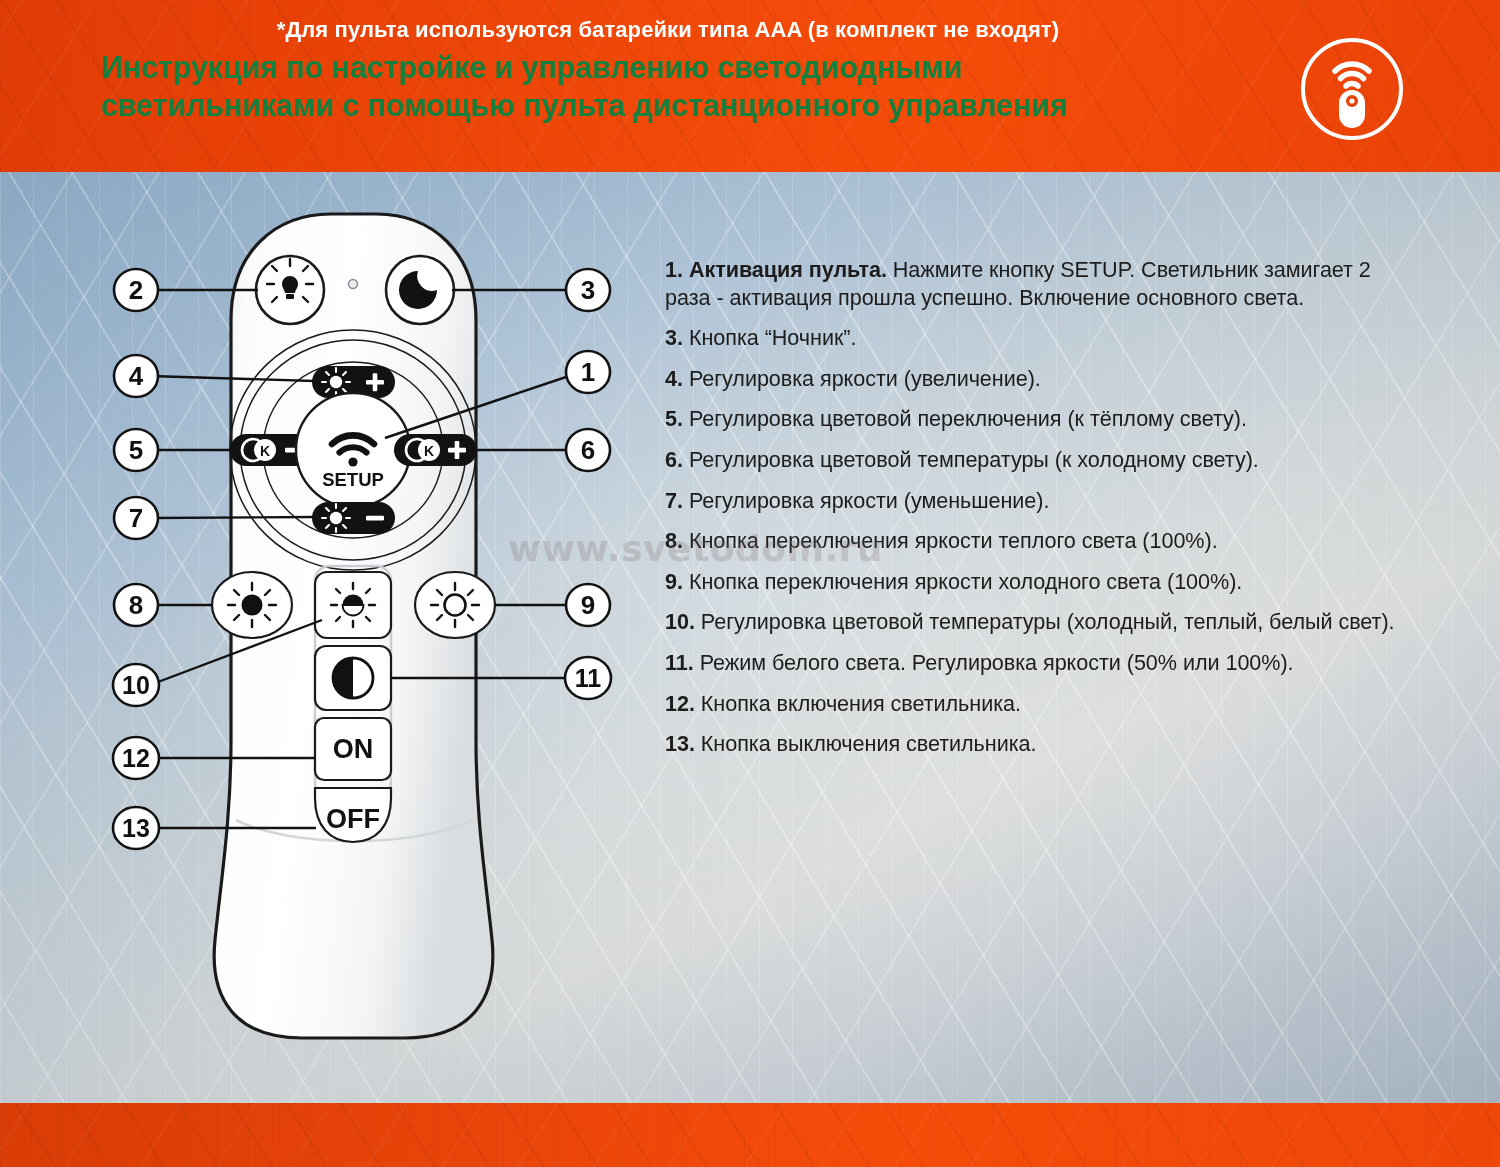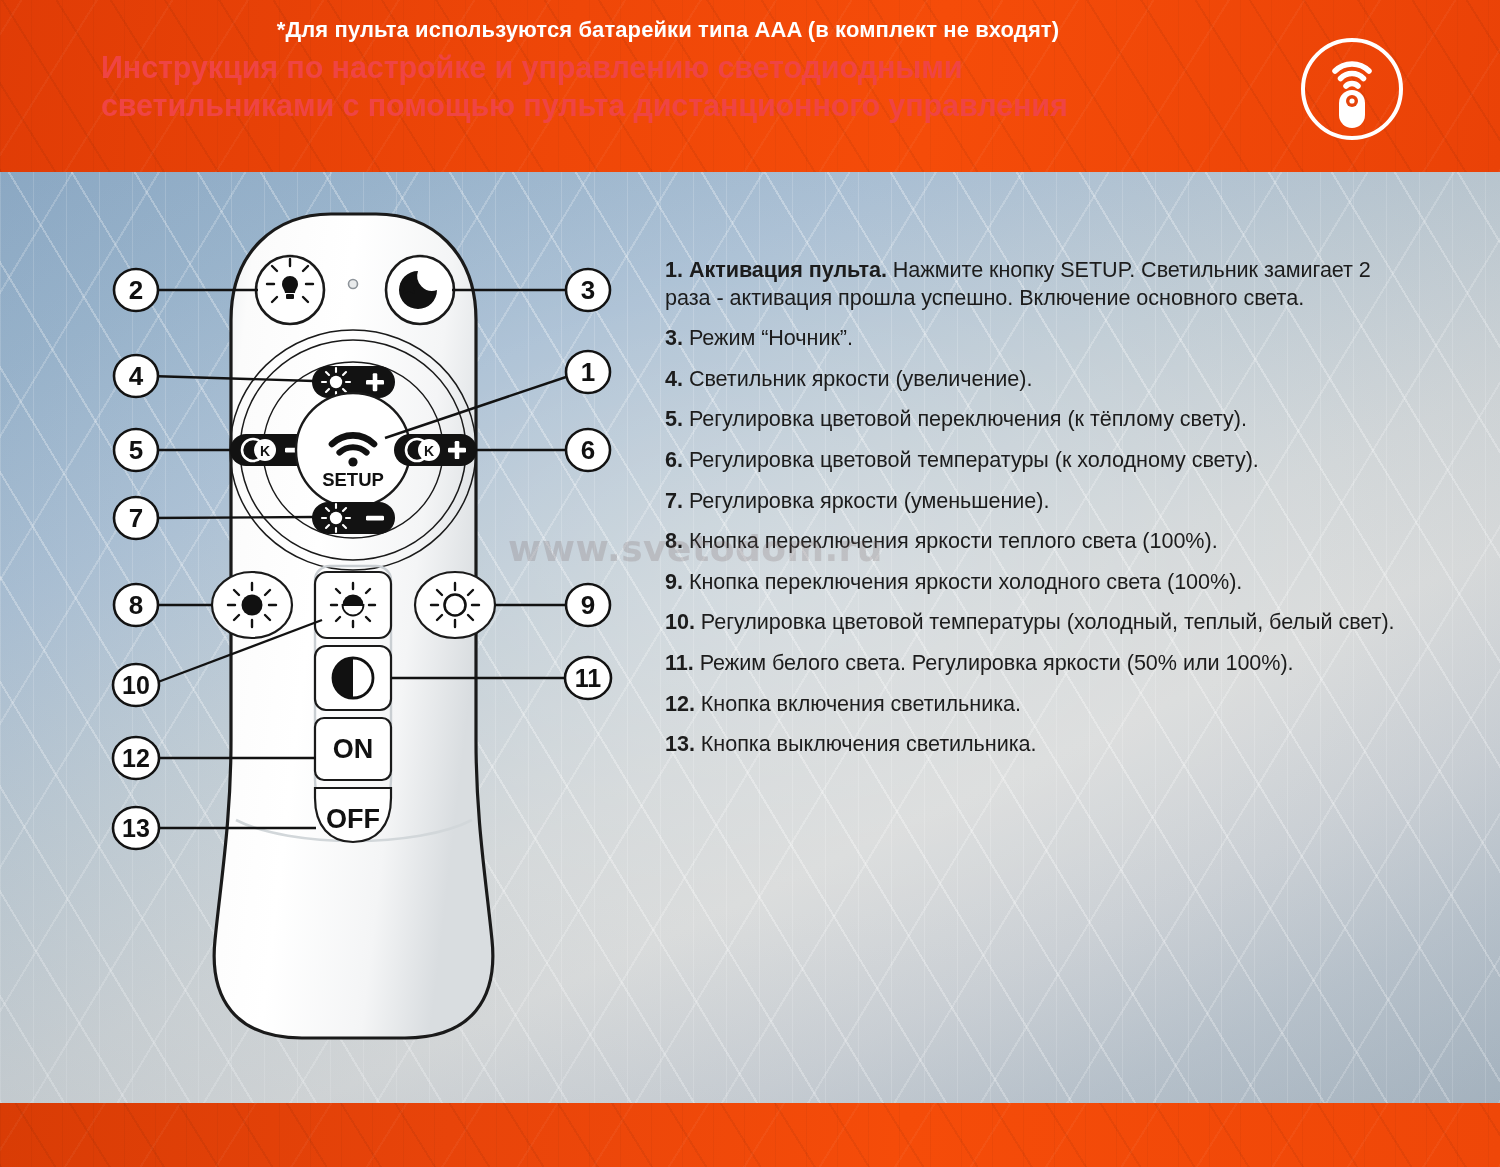--- a/index.html
+++ b/index.html
@@ -33,21 +33,21 @@
     background-image:
       repeating-linear-gradient(58deg, rgba(0,0,0,0.055) 0px, rgba(0,0,0,0.055) 2px, rgba(0,0,0,0) 2px, rgba(0,0,0,0) 46px),
       repeating-linear-gradient(-58deg, rgba(255,255,255,0.04) 0px, rgba(255,255,255,0.04) 2px, rgba(255,255,255,0) 2px, rgba(255,255,255,0) 64px),
       repeating-linear-gradient(90deg, rgba(0,0,0,0.03) 0px, rgba(0,0,0,0.03) 1px, rgba(0,0,0,0) 1px, rgba(0,0,0,0) 31px);
     pointer-events: none;
   }
   .header-title {
     position: absolute;
     left: 101px; top: 48px;
     width: 1170px;
-    color: #ef4444;
+    color: #15803d;
     font-size: 30.5px;
     font-weight: bold;
     line-height: 38px;
     letter-spacing: -0.1px;
   }
   .header-title .l2 { display: block; }
 
   .header-logo {
     position: absolute;
     left: 1299px; top: 36px;
@@ -476,25 +476,25 @@
   </div>
 
   <div class="instructions">
     <div class="instr-item">
       <span class="instr-num">1.</span>
       <span class="instr-lead">Активация пульта.</span>
       <span>Нажмите кнопку SETUP. Светильник замигает 2 раза - активация прошла успешно. Включение основного света.</span>
     </div>
     <div class="instr-item">
       <span class="instr-num">3.</span>
-      <span>Режим “Ночник”.</span>
+      <span>Кнопка “Ночник”.</span>
     </div>
     <div class="instr-item">
       <span class="instr-num">4.</span>
-      <span>Светильник яркости (увеличение).</span>
+      <span>Регулировка яркости (увеличение).</span>
     </div>
     <div class="instr-item">
       <span class="instr-num">5.</span>
       <span>Регулировка цветовой переключения (к тёплому свету).</span>
     </div>
     <div class="instr-item">
       <span class="instr-num">6.</span>
       <span>Регулировка цветовой температуры (к холодному свету).</span>
     </div>
     <div class="instr-item">

